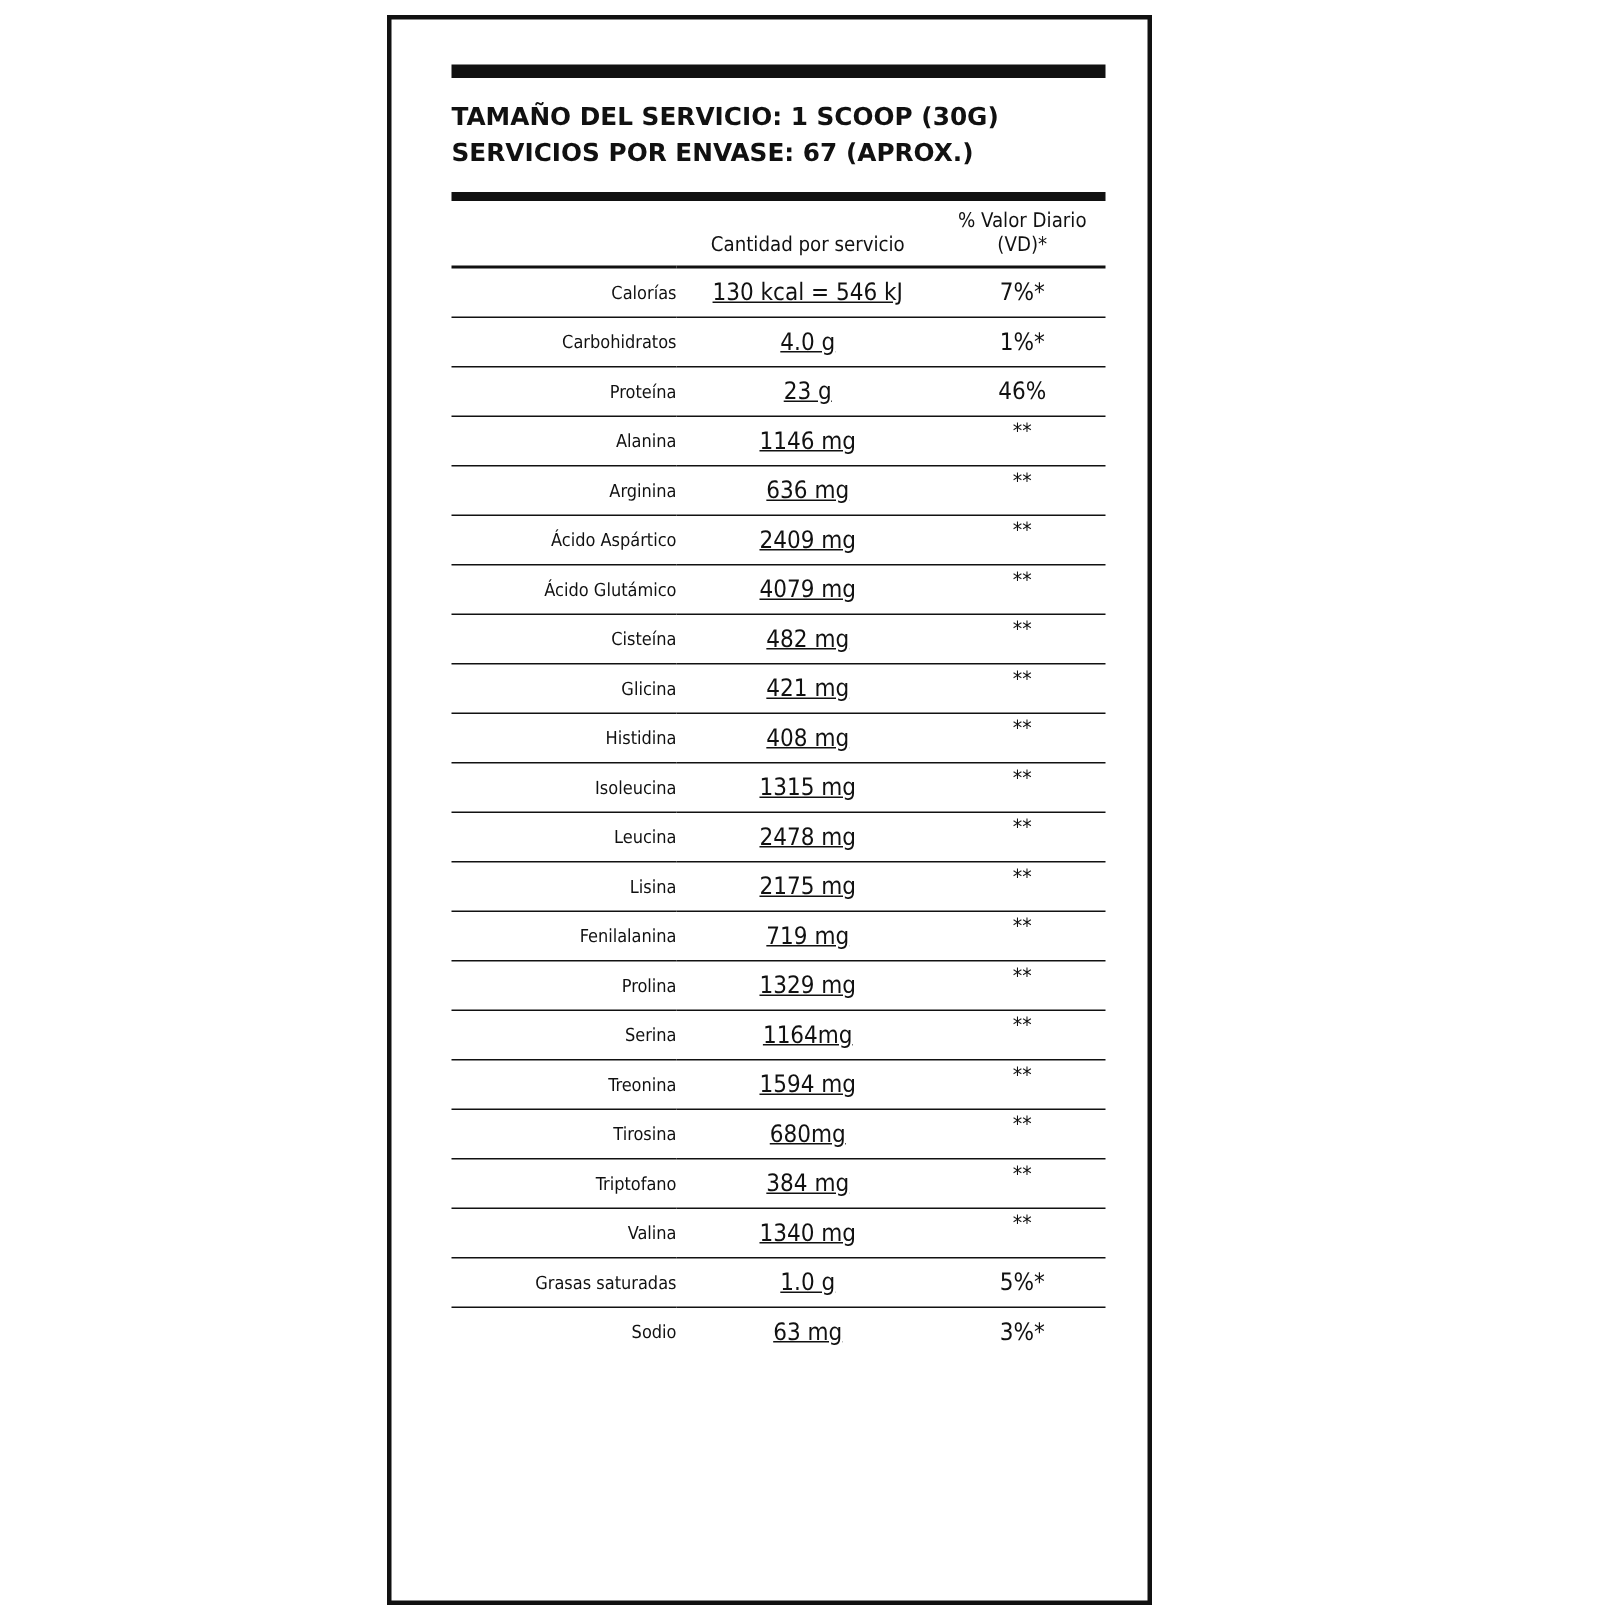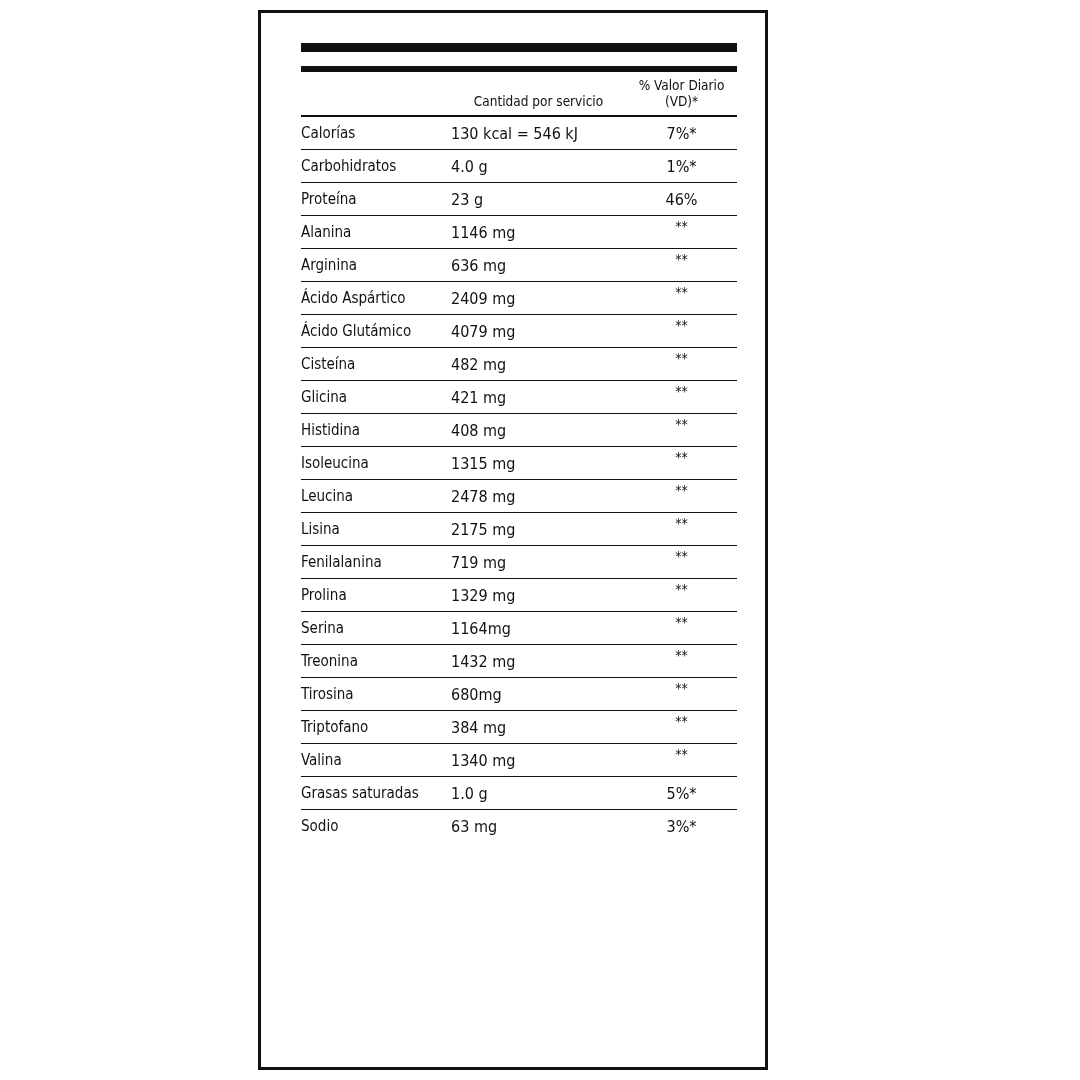--- a/index.html
+++ b/index.html
@@ -86,34 +86,38 @@
   table.nutri th.c-dv { width: 111px; }
 
   table.nutri td {
     border-top: 1.5px solid #111111;
     padding: 5px 0 5px 0;
     vertical-align: middle;
     height: 22px;
   }
   table.nutri tr:first-child td { border-top: 2px solid #111111; }
 
-  td.c-name { text-align: left; padding-left: 2px; font-size: 15px; margin-top: 21px; }
-  td.c-amount { text-align: left; font-size: 16px; }
+  td.c-name { text-align: right; padding-left: 2px; font-size: 12px; margin-top: 21px; }
+  td.c-amount { text-align: center; font-size: 16px; text-decoration: underline; }
   td.c-dv { text-align: center; font-size: 16px; }
   td.c-dv.stars { font-size: 14px; vertical-align: top; padding-top: 2px; }
 </style>
 </head>
 <body>
 
 <div class="panel">
   <div class="inner">
 
 
     <div class="rule-thick"></div>
 
+    <div class="serving-block">
+      <div>TAMAÑO DEL SERVICIO: 1 SCOOP (30G)</div>
+      <div>SERVICIOS POR ENVASE: 67 (APROX.)</div>
+    </div>
 
     <div class="rule-med"></div>
 
     <table class="nutri">
       <thead>
         <tr>
           <th class="c-name"></th>
           <th class="c-amount">Cantidad por servicio</th>
           <th class="c-dv">% Valor Diario (VD)*</th>
         </tr>
@@ -194,21 +198,21 @@
             <td class="c-amount">1329 mg</td>
             <td class="c-dv stars">**</td>
           </tr>
           <tr>
             <td class="c-name">Serina</td>
             <td class="c-amount">1164mg</td>
             <td class="c-dv stars">**</td>
           </tr>
           <tr>
             <td class="c-name">Treonina</td>
-            <td class="c-amount">1432 mg</td>
+            <td class="c-amount">1594 mg</td>
             <td class="c-dv stars">**</td>
           </tr>
           <tr>
             <td class="c-name">Tirosina</td>
             <td class="c-amount">680mg</td>
             <td class="c-dv stars">**</td>
           </tr>
           <tr>
             <td class="c-name">Triptofano</td>
             <td class="c-amount">384 mg</td>

